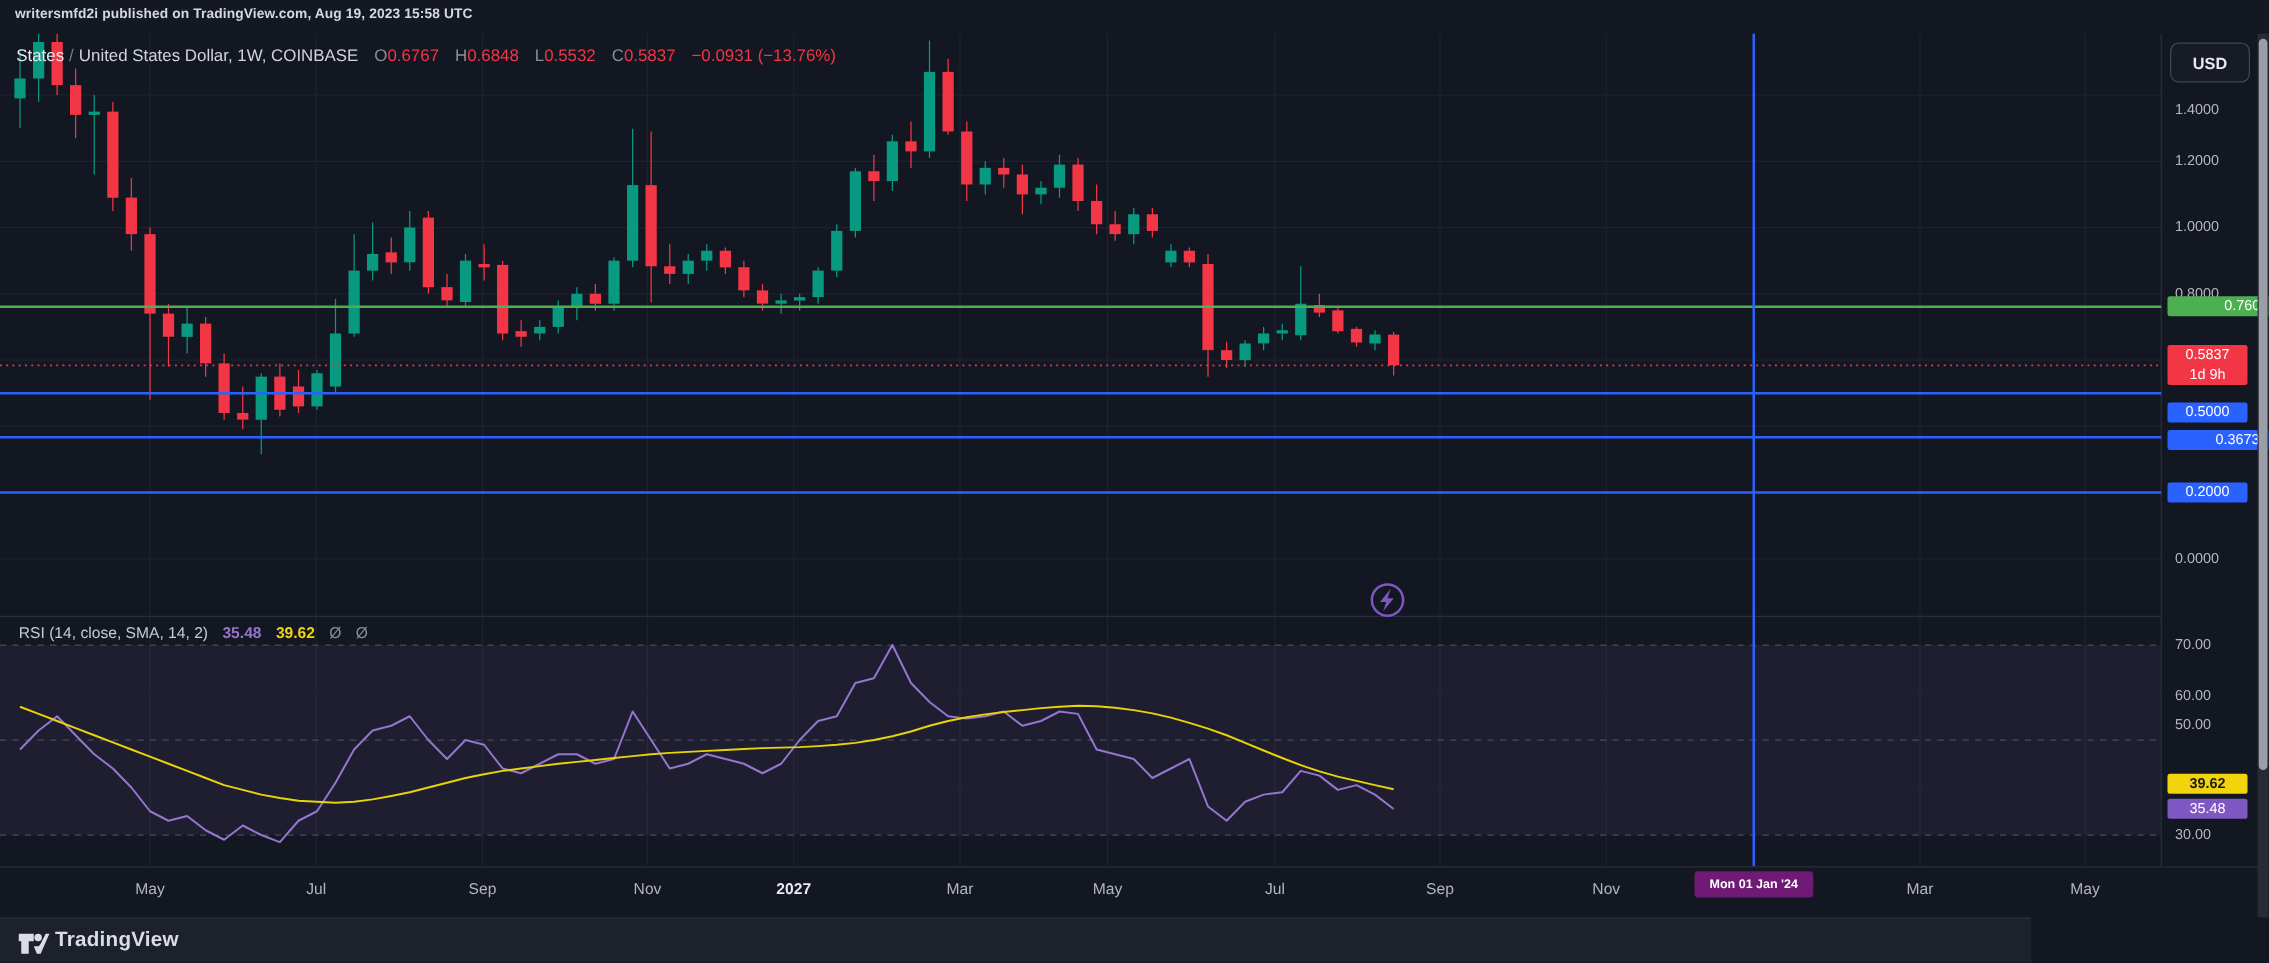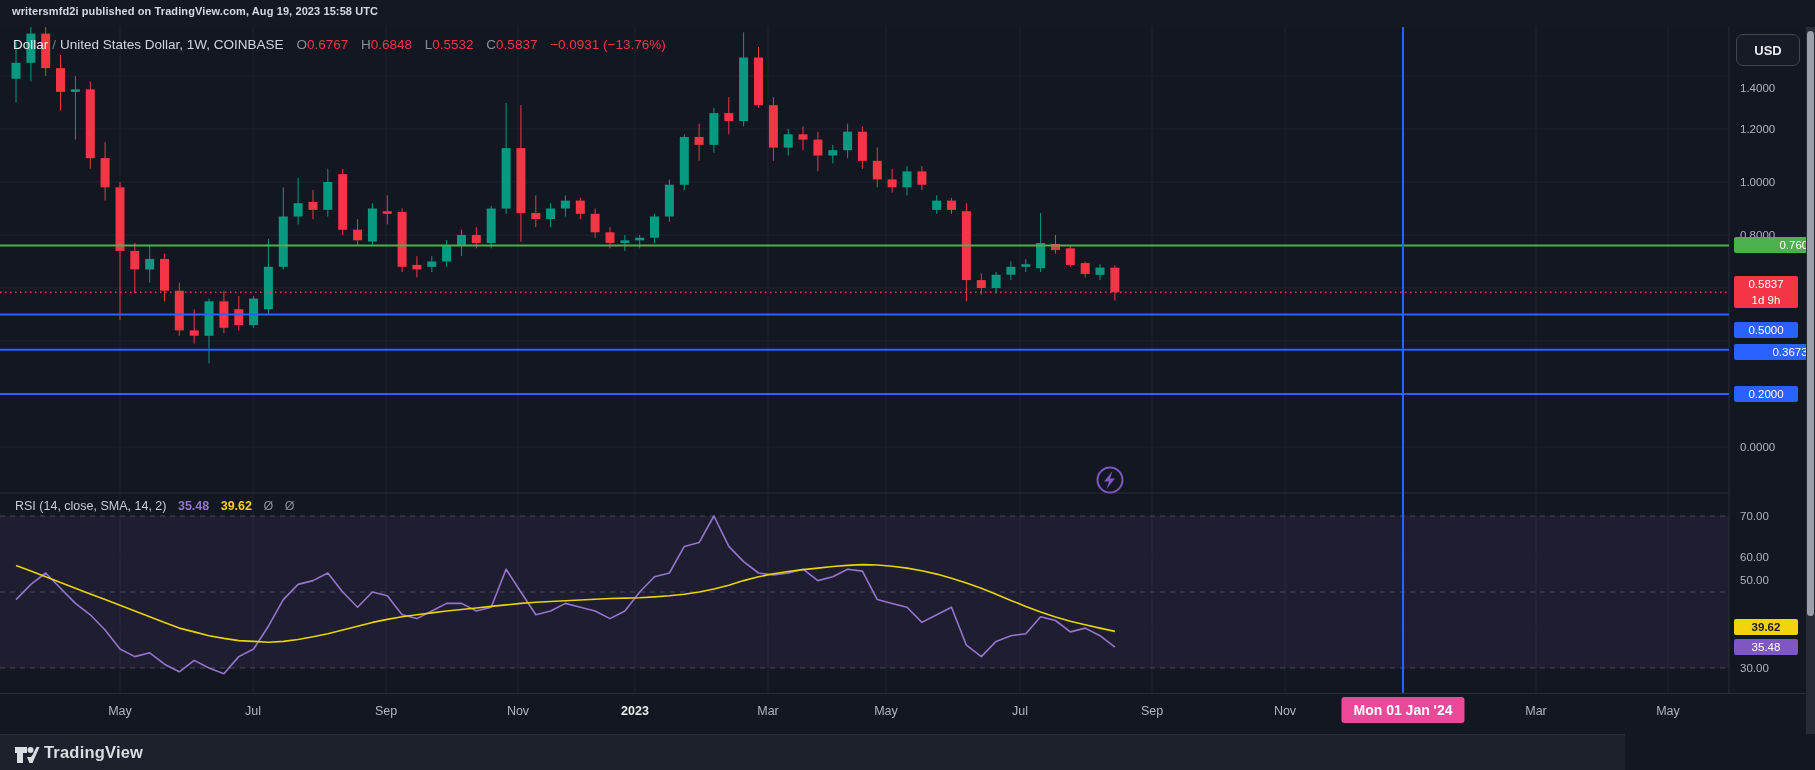--- a/index.html
+++ b/index.html
@@ -34,22 +34,22 @@
   .axlab.boxed{left:1734px;width:64px;text-align:center;border-radius:2px;color:#fff;font-weight:500;}
   .axlab.green{background:#4caf50;padding-left:31px;}
   .axlab.blue{background:#2962ff;}
   .axlab.red{background:#f23645;}
   .axlab.yellow{background:#f2d40d;color:#1b1b1b;font-weight:600;}
   .axlab.purple{background:#7e57c2;}
   
   #time-axis{position:absolute;left:0;top:693px;width:1815px;height:41px;border-top:1px solid #2a2e39;background:#131722;z-index:3;}
   .tlab{position:absolute;top:10px;transform:translateX(-50%);font-size:12.5px;color:#b2b5be;}
   .tlab.bold{color:#e8eaed;font-weight:700;}
-  #event-btn{position:absolute;top:3px;transform:translateX(-50%);background:#ec4899;color:#fff;
-             font-size:14px;font-weight:700;padding:5px 12px;border-radius:3px;white-space:nowrap;}
+  #event-btn{position:absolute;top:3px;transform:translateX(-50%);background:#701a75;color:#fff;
+             font-size:10px;font-weight:700;padding:5px 12px;border-radius:3px;white-space:nowrap;}
   
   #footer{position:absolute;left:0;top:734px;width:1625px;height:36px;background:#1c212c;border-top:1px solid #2a2e39;z-index:3;}
   #footer .brand{position:absolute;left:44px;top:8px;font-size:16.5px;font-weight:700;color:#dadde2;letter-spacing:.2px;}
   #footer svg{position:absolute;left:14px;top:8px;}
   
   #scroll-track{position:absolute;left:1806px;top:27px;width:9px;height:707px;background:#262b36;z-index:7;}
   #scroll-thumb{position:absolute;left:1px;top:4px;width:7px;height:585px;background:#9b9ea6;border-radius:4px;}
 </style>
 </head>
 <body>
@@ -252,21 +252,21 @@
       <line x1="0" y1="349.7" x2="1729" y2="349.7" stroke="#2962ff" stroke-width="2"></line>
       <line x1="0" y1="394.0" x2="1729" y2="394.0" stroke="#2962ff" stroke-width="2"></line>
       <line x1="1403" y1="27" x2="1403" y2="693" stroke="#2962ff" stroke-width="2"></line>
       <g>
         <circle cx="1110" cy="480" r="12.5" fill="none" stroke="#7e57c2" stroke-width="2"></circle>
         <path d="M1112.5 471 l-8.5 10.5 h5 l-2.5 7.5 8.5 -10.5 h-5 Z" fill="#7e57c2"></path>
       </g>
     </svg>
 
   <div id="symbol-row">
-    <span class="sym">Dollar</span><span class="sep">/</span><span class="desc">United States Dollar, 1W, COINBASE</span>
+    <span class="sym">States</span><span class="sep">/</span><span class="desc">United States Dollar, 1W, COINBASE</span>
     <span class="olabel">O</span><span class="oval">0.6767</span>
     <span class="olabel">H</span><span class="oval">0.6848</span>
     <span class="olabel">L</span><span class="oval">0.5532</span>
     <span class="olabel">C</span><span class="oval">0.5837</span>
     <span class="chg">−0.0931 (−13.76%)</span>
   </div>
 
   <div id="rsi-row">
     <span class="t">RSI (14, close, SMA, 14, 2)</span>
     <span class="v-purple">35.48</span>
@@ -294,21 +294,21 @@
       <div class="axlab boxed yellow" style="top: 619px;">39.62</div>
       <div class="axlab boxed purple" style="top: 639px;">35.48</div>
       <div class="axlab plain" style="top: 660px;">30.00</div>
     </div>
 
   <div id="time-axis">
       <div class="tlab" style="left: 120px;">May</div>
       <div class="tlab" style="left: 253px;">Jul</div>
       <div class="tlab" style="left: 386px;">Sep</div>
       <div class="tlab" style="left: 518px;">Nov</div>
-      <div class="tlab bold" style="left: 635px;">2023</div>
+      <div class="tlab bold" style="left: 635px;">2027</div>
       <div class="tlab" style="left: 768px;">Mar</div>
       <div class="tlab" style="left: 886px;">May</div>
       <div class="tlab" style="left: 1020px;">Jul</div>
       <div class="tlab" style="left: 1152px;">Sep</div>
       <div class="tlab" style="left: 1285px;">Nov</div>
       <div class="tlab" style="left: 1536px;">Mar</div>
       <div class="tlab" style="left: 1668px;">May</div>
       <div id="event-btn" style="left: 1403px;">Mon 01 Jan '24</div>
     </div>
 

